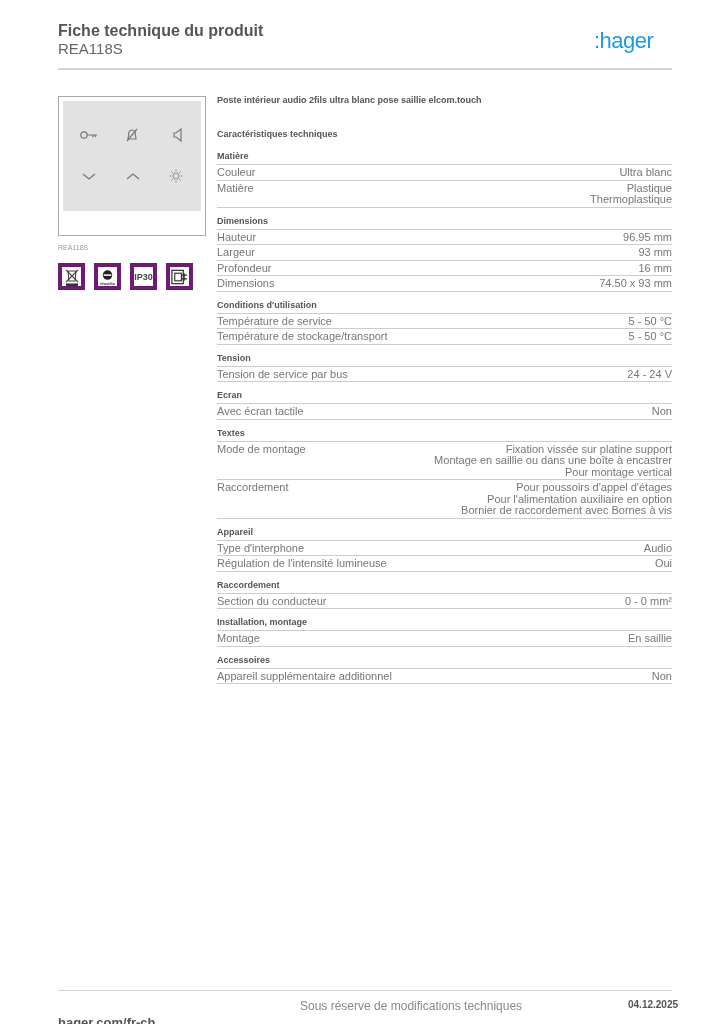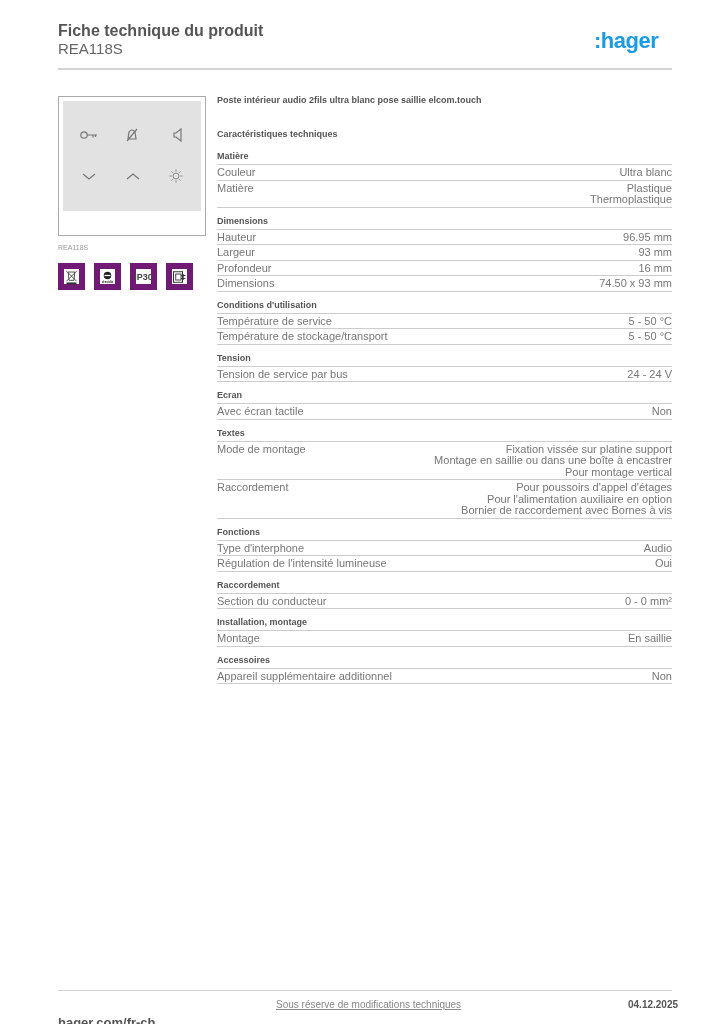--- a/index.html
+++ b/index.html
@@ -1,39 +1,39 @@
 <!DOCTYPE html>
 <html><head>
 <meta charset="utf-8">
 <style>
   html, body { margin:0; padding:0; background:#fff; }
   body { width:724px; height:1024px; position:relative; font-family:"Liberation Sans", sans-serif; color:#555; overflow:hidden; }
   .header-title { position:absolute; left:58px; top:22px; font-size:16px; font-weight:bold; color:#555; }
   .header-ref { position:absolute; left:58px; top:40px; font-size:15px; color:#666; }
-  .logo { position:absolute; left:594px; top:28px; font-size:22px; font-weight:bold; color:#1a9be6; letter-spacing:-0.5px; }
+  .logo { position:absolute; left:594px; top:28px; font-size:22px; font-weight:normal; color:#1a9be6; letter-spacing:-0.5px; }
   .top-rule { position:absolute; left:58px; top:68px; width:614px; height:2px; background:#d4d4d4; }
 
   .product-frame { position:absolute; left:58px; top:96px; width:148px; height:140px; border:1px solid #aaa; box-sizing:border-box; background:#fff; }
   .product-screen { position:absolute; left:4px; top:4px; width:138px; height:110px; background:#e2e2e2; }
   .pico { position:absolute; width:20px; height:16px; color:#777; font-size:13px; text-align:center; line-height:16px; }
   .product-ref { position:absolute; left:58px; top:244px; font-size:7px; color:#999; }
   .badges { position:absolute; left:58px; top:263px; display:flex; gap:9px; }
-  .badge { width:27px; height:27px; border:6px solid #701a75; box-sizing:border-box; display:flex; align-items:center; justify-content:center; font-size:9px; font-weight:bold; color:#444; }
+  .badge { width:27px; height:27px; border:4px solid #701a75; box-sizing:border-box; display:flex; align-items:center; justify-content:center; font-size:9px; font-weight:bold; color:#444; }
 
   .content { position:absolute; left:217px; top:95px; width:455px; }
   .product-desc { font-size:9px; font-weight:bold; color:#555; height:34px; }
   .section-heading { font-size:9px; font-weight:bold; color:#555; height:22px; }
   .group { margin-bottom:8px; }
   .group-title { font-size:9px; font-weight:bold; color:#555; padding-bottom:2px; border-bottom:1px solid #ccc; line-height:11px; }
   .row { display:flex; justify-content:space-between; font-size:11px; color:#777; border-bottom:1px solid #ccc; line-height:11.5px; padding:2px 0 1px 0; }
   .row .val { text-align:right; white-space:pre-line; }
 
   .bottom-rule { position:absolute; left:58px; top:990px; width:614px; height:1px; background:#d4d4d4; }
   .footer-left { position:absolute; left:58px; top:999px; font-size:13px; font-weight:bold; color:#555;margin-top:16px; }
-  .footer-mid { position:absolute; left:276px; top:999px; font-size:10px; color:#888;text-decoration:underline; }
+  .footer-mid { position:absolute; left:300px; top:999px; font-size:12px; color:#888; }
   .footer-right { position:absolute; left:628px; top:999px; font-size:10px; font-weight:bold; color:#555; }
 </style>
 </head>
 <body>
 
 <div class="header-title">Fiche technique du produit</div>
 <div class="header-ref">REA118S</div>
 <div class="logo">:hager</div>
 <div class="top-rule"></div>
 
@@ -170,21 +170,21 @@
 Pour montage vertical</span>
         </div>
         <div class="row">
           <span>Raccordement</span>
           <span class="val">Pour poussoirs d'appel d'étages
 Pour l'alimentation auxiliaire en option
 Bornier de raccordement avec Bornes à vis</span>
         </div>
       </div>
       <div class="group">
-        <div class="group-title">Fonctions</div>
+        <div class="group-title">Appareil</div>
         <div class="row">
           <span>Type d'interphone</span>
           <span class="val">Audio</span>
         </div>
         <div class="row">
           <span>Régulation de l'intensité lumineuse</span>
           <span class="val">Oui</span>
         </div>
       </div>
       <div class="group">

